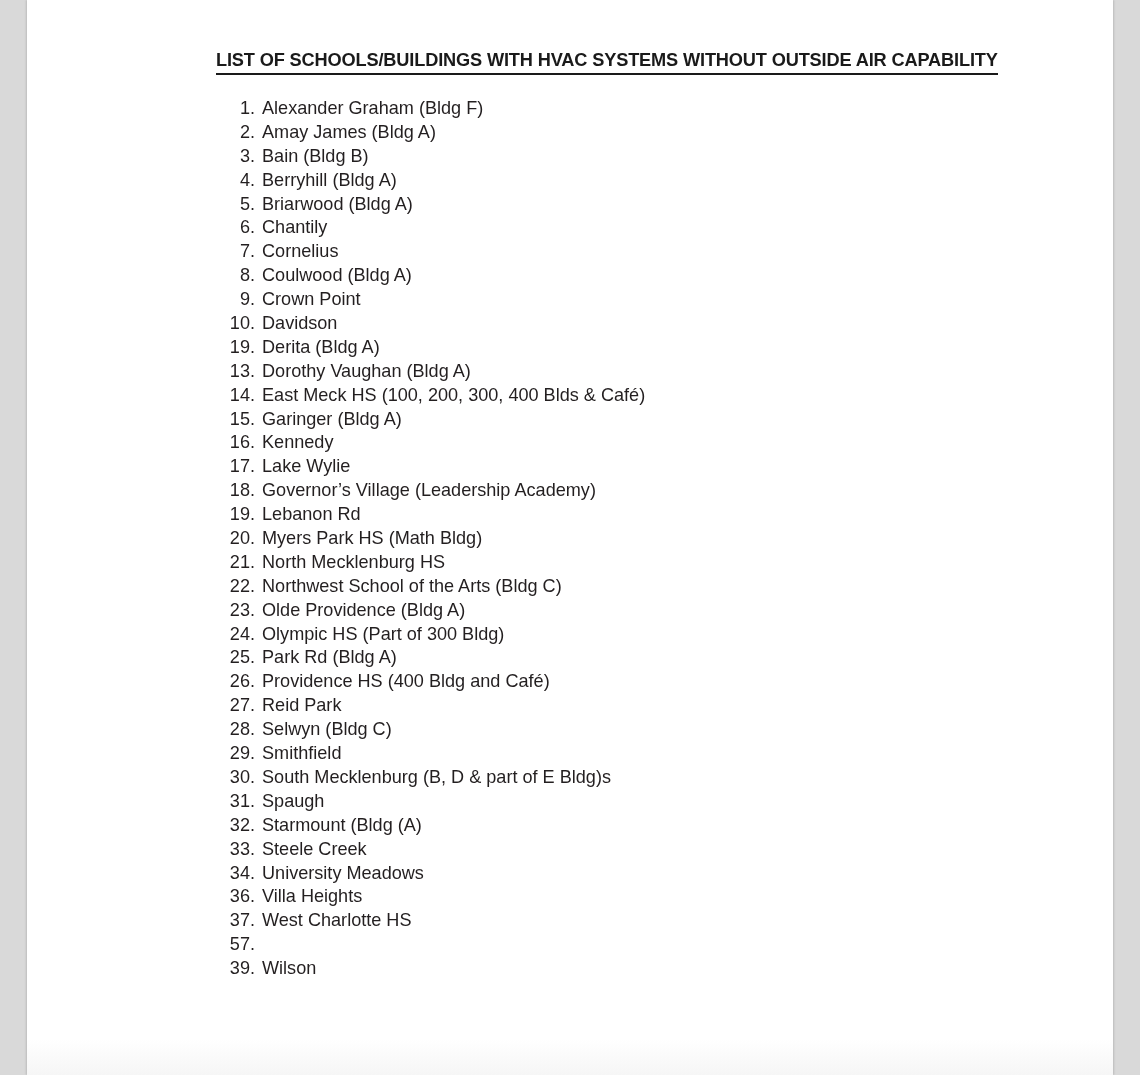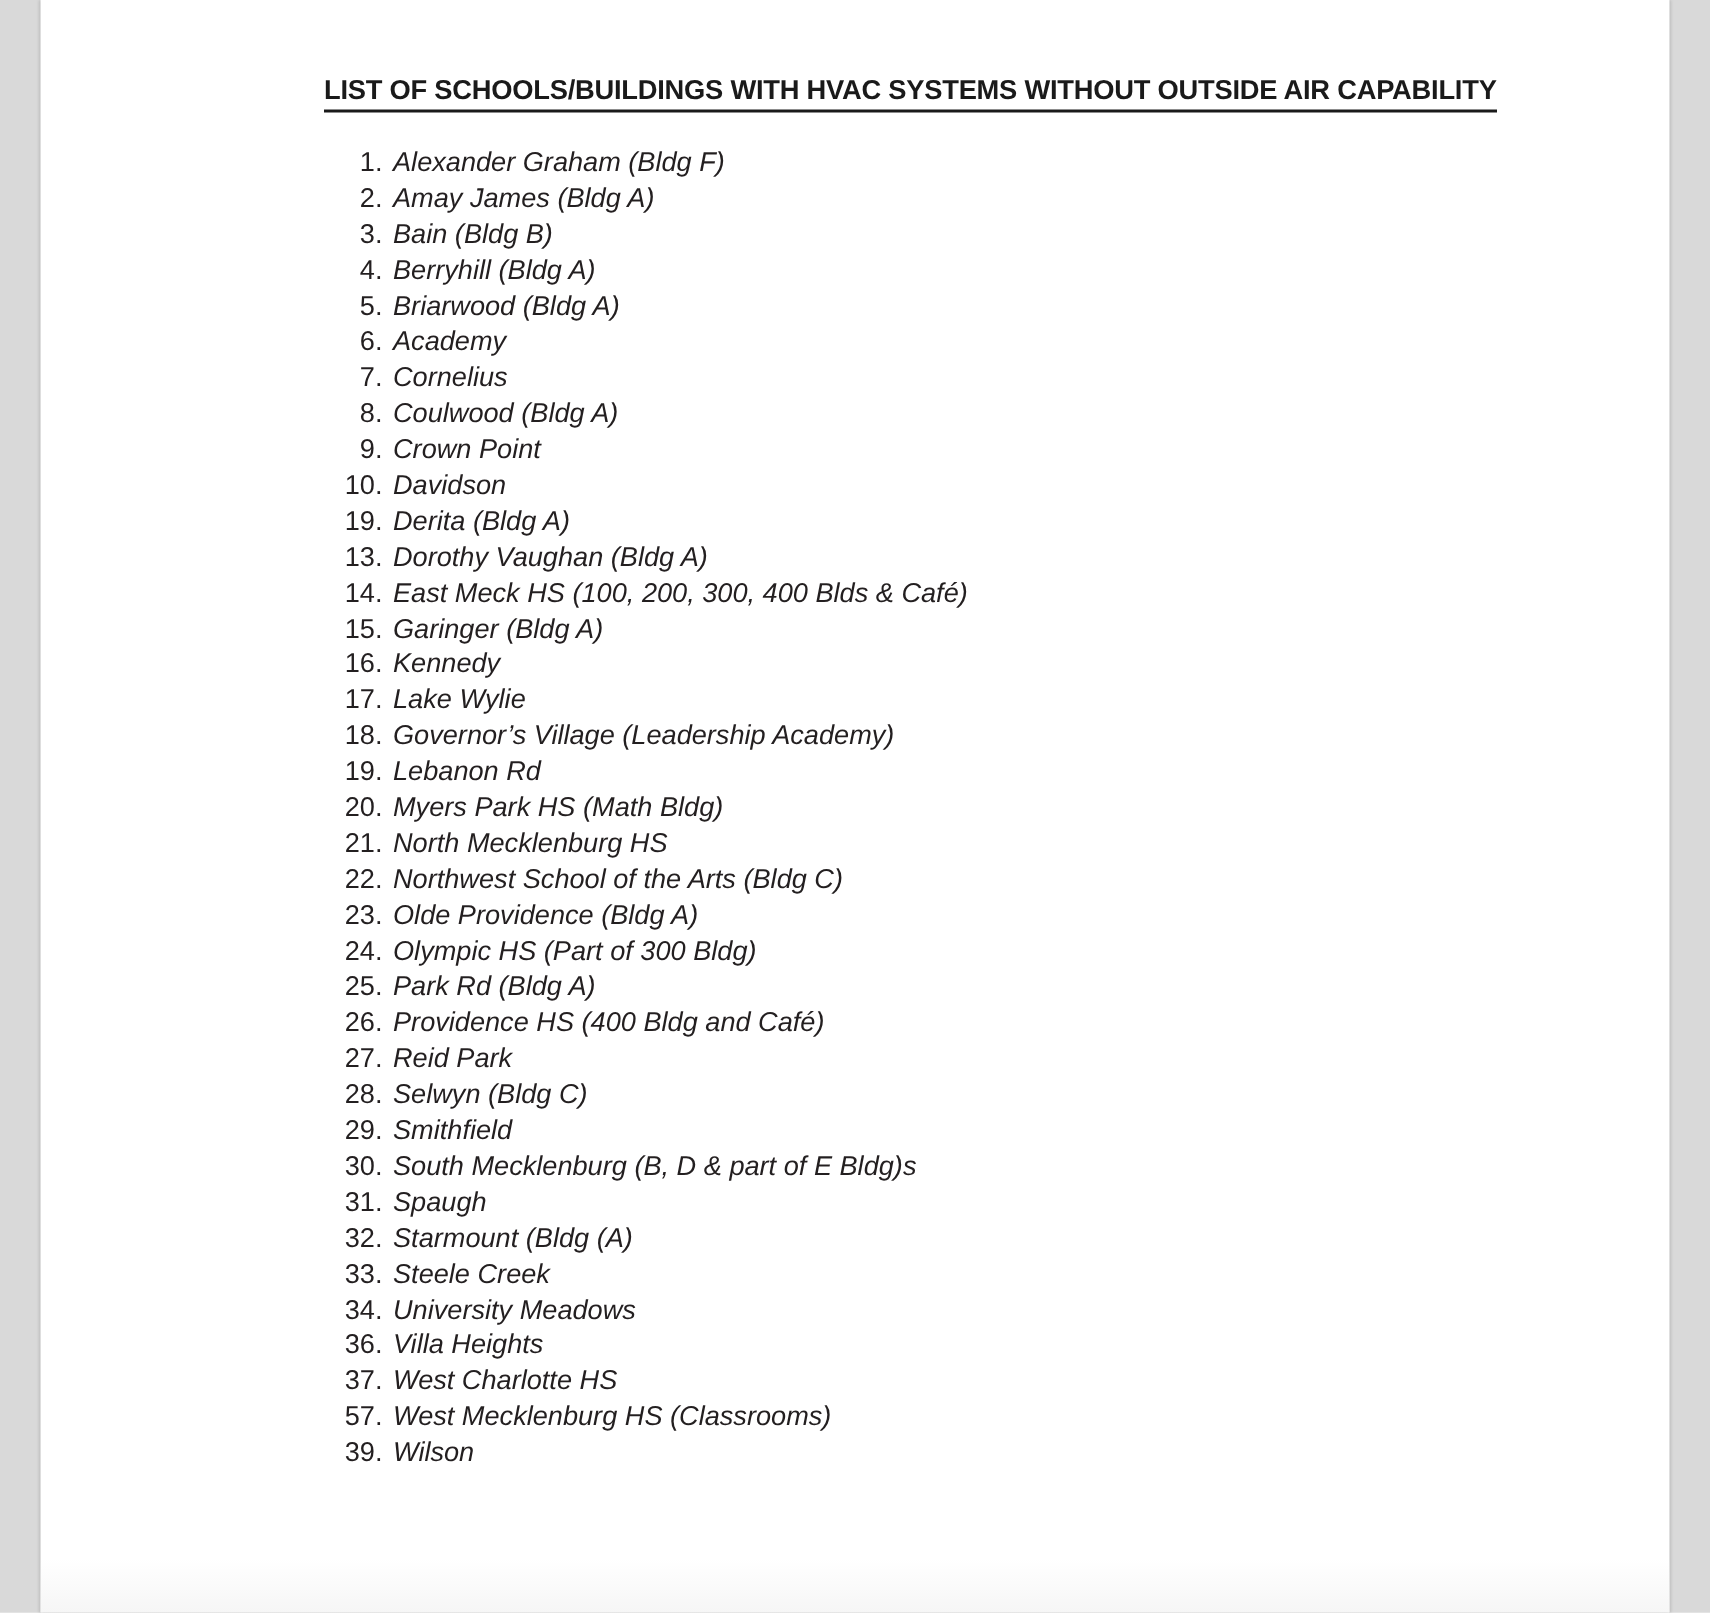--- a/index.html
+++ b/index.html
@@ -94,21 +94,20 @@
     display: inline-block;
     width: 32px;
     text-align: right;
     flex: 0 0 auto;
   }
 
   .item-label {
     display: inline-block;
     margin-left: 7px;
     flex: 0 0 auto;
-    font-style: italic;
   }
 </style>
 </head>
 <body>
 
 <div class="viewer">
   <div class="page">
 
     <div class="doc-body">
 
@@ -130,21 +129,21 @@
           <li class="list-item">
             <span class="item-number">4.</span>
             <span class="item-label">Berryhill (Bldg A)</span>
           </li>
           <li class="list-item">
             <span class="item-number">5.</span>
             <span class="item-label">Briarwood (Bldg A)</span>
           </li>
           <li class="list-item">
             <span class="item-number">6.</span>
-            <span class="item-label">Academy</span>
+            <span class="item-label">Chantily</span>
           </li>
           <li class="list-item">
             <span class="item-number">7.</span>
             <span class="item-label">Cornelius</span>
           </li>
           <li class="list-item">
             <span class="item-number">8.</span>
             <span class="item-label">Coulwood (Bldg A)</span>
           </li>
           <li class="list-item">
@@ -250,21 +249,20 @@
           <li class="list-item">
             <span class="item-number">36.</span>
             <span class="item-label">Villa Heights</span>
           </li>
           <li class="list-item">
             <span class="item-number">37.</span>
             <span class="item-label">West Charlotte HS</span>
           </li>
           <li class="list-item">
             <span class="item-number">57.</span>
-            <span class="item-label">West Mecklenburg HS (Classrooms)</span>
           </li>
           <li class="list-item">
             <span class="item-number">39.</span>
             <span class="item-label">Wilson</span>
           </li>
         </ol>
 
     </div>
 
     <div class="page-bottom-fade"></div>

